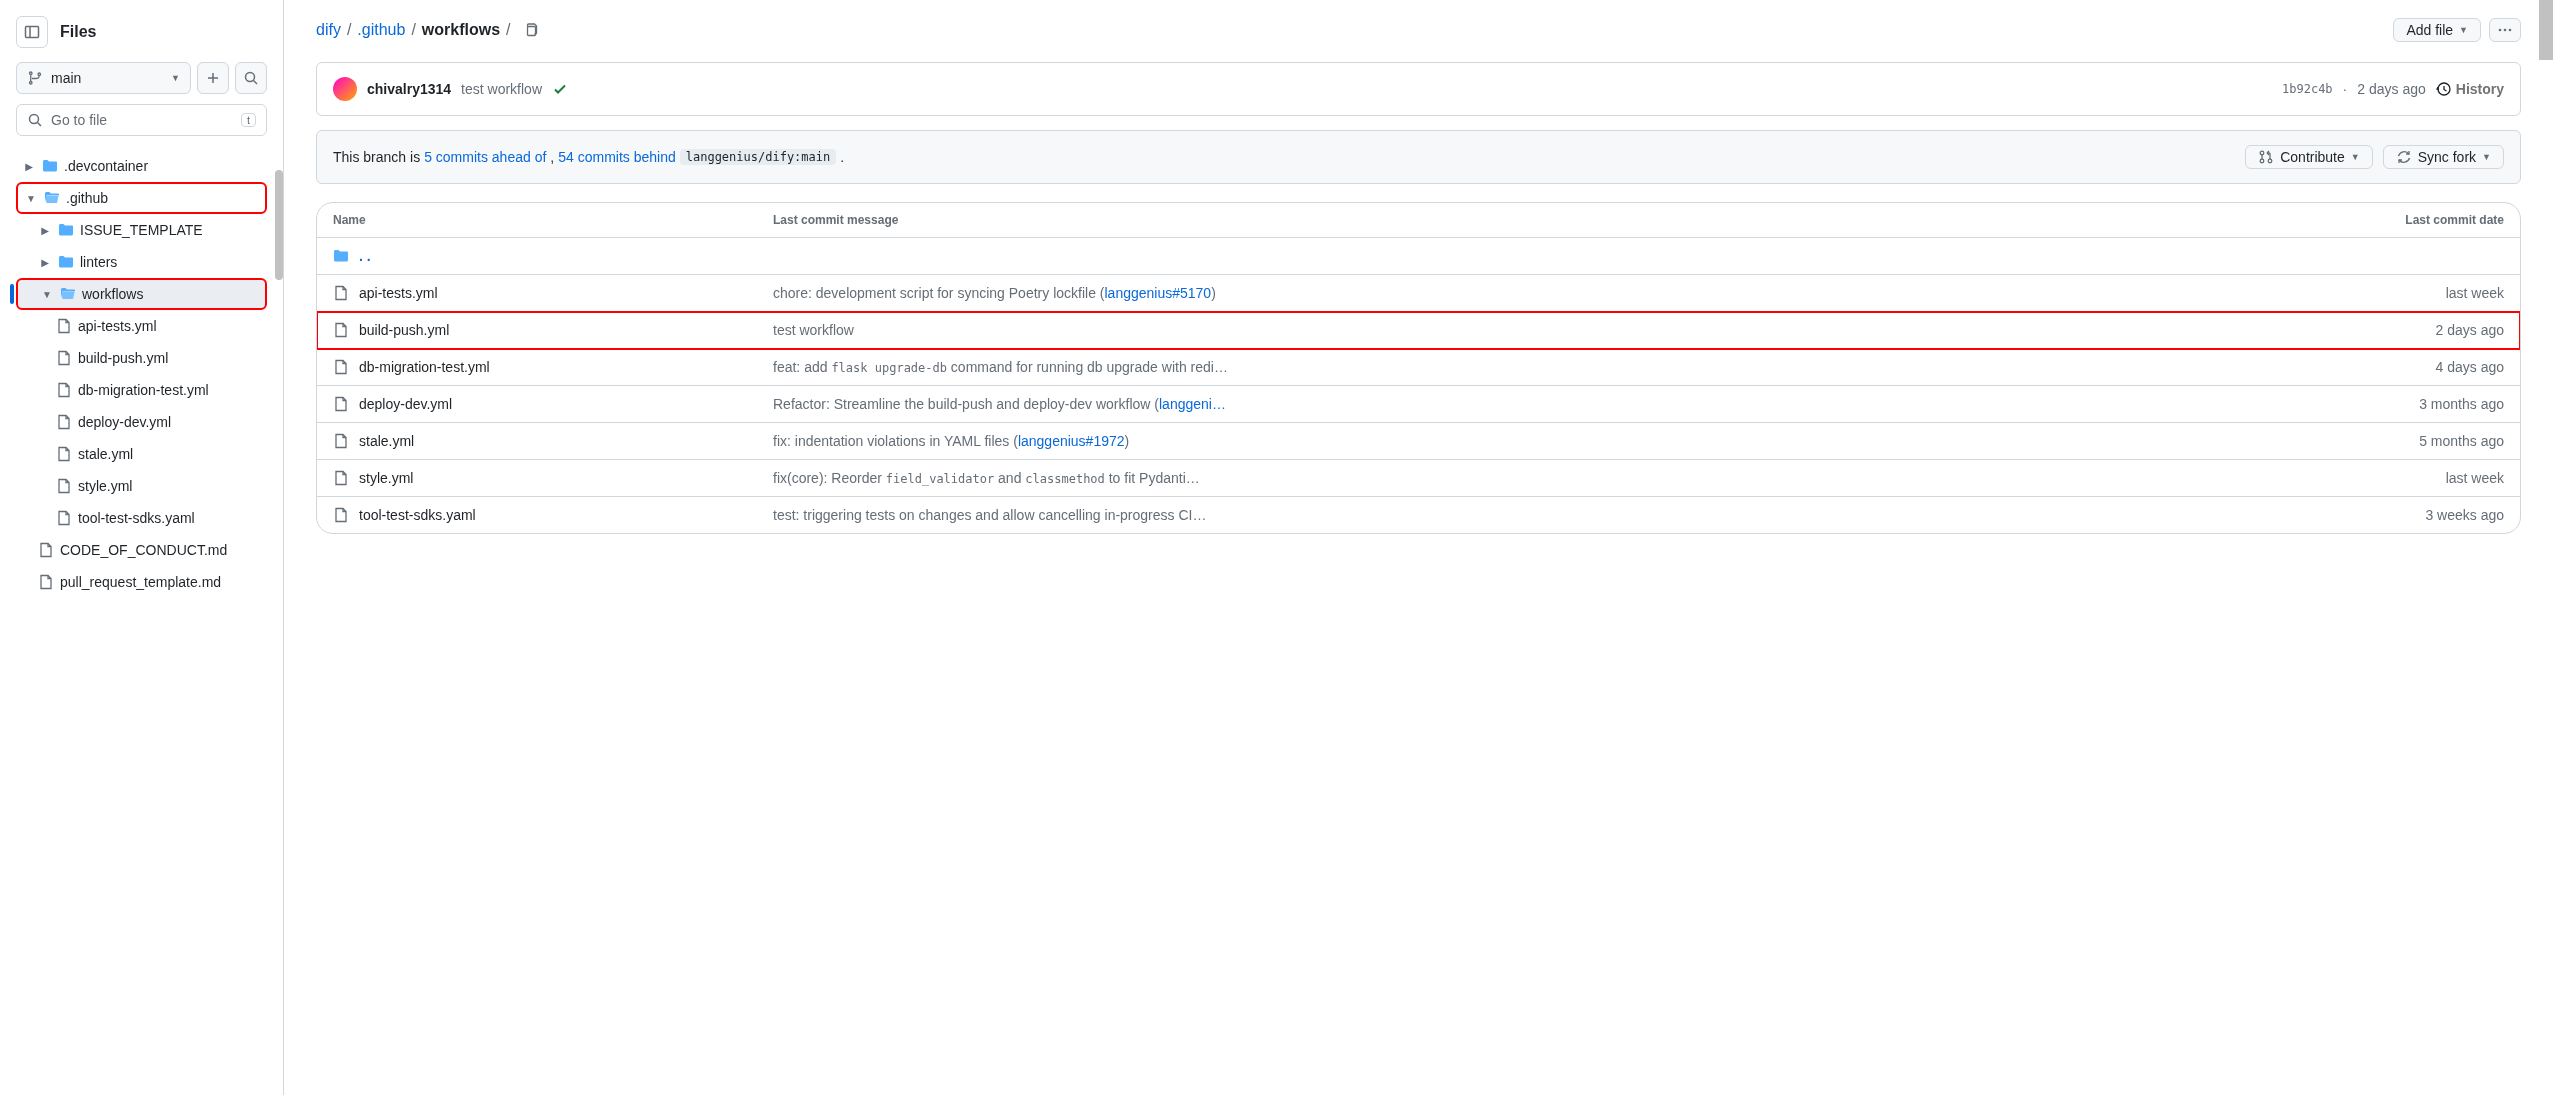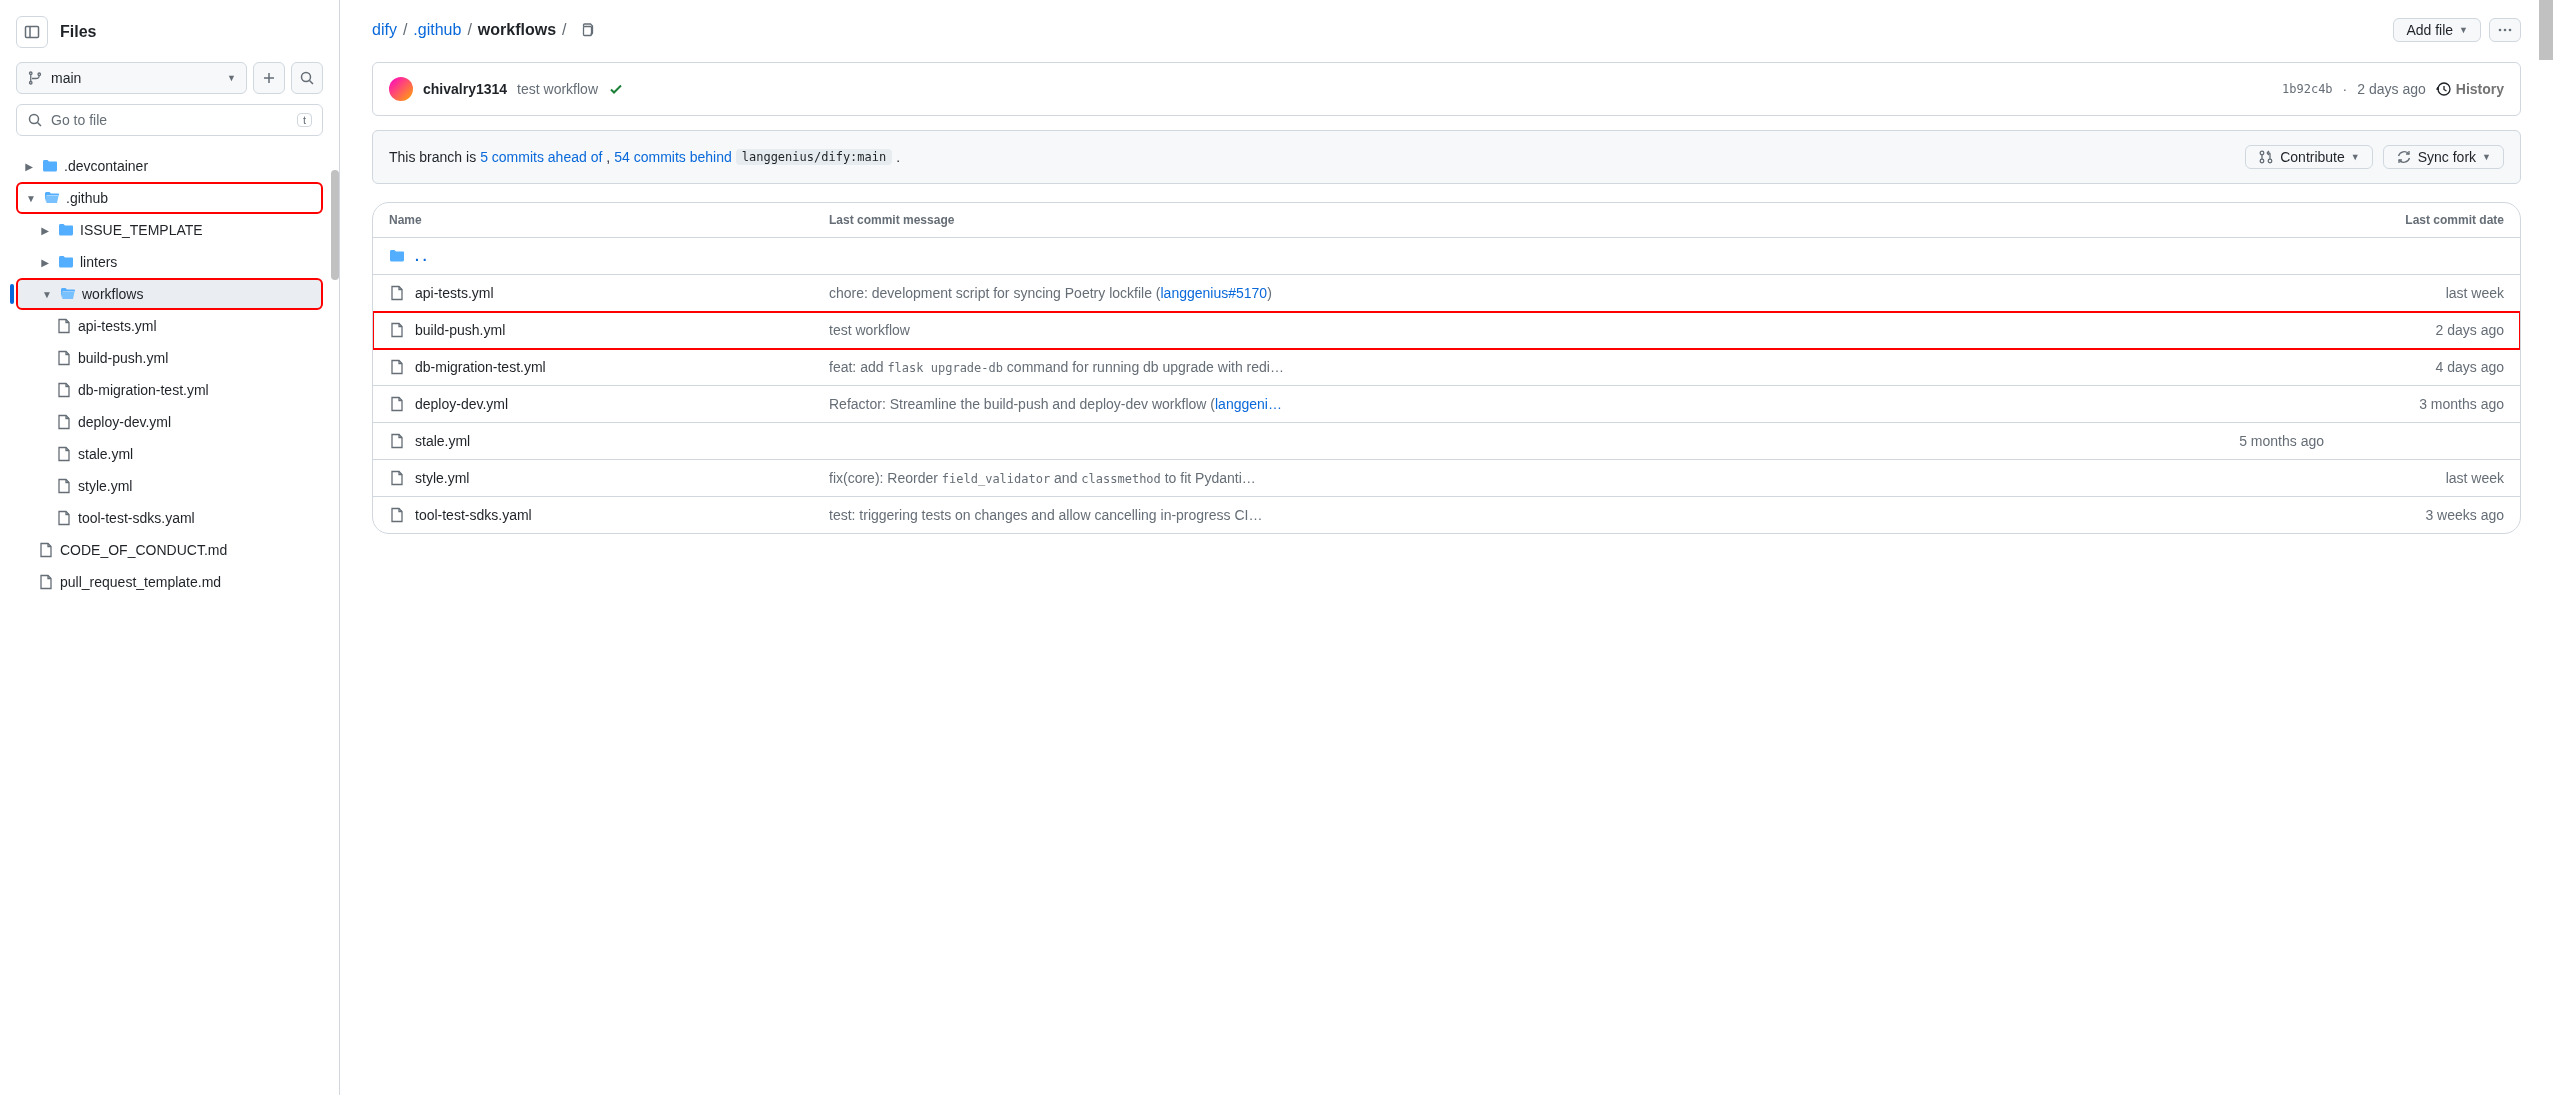--- a/index.html
+++ b/index.html
@@ -1,19 +1,19 @@
 <!DOCTYPE html>
 <html><head>
 <meta charset="utf-8">
 <style>
 * { margin: 0; padding: 0; box-sizing: border-box; font-family: -apple-system, BlinkMacSystemFont, "Segoe UI", Helvetica, Arial, sans-serif; }
 body { background: #fff; color: #1f2328; font-size: 14px; display: flex; height: 100vh; overflow: hidden; }
 
 
-.sidebar { width: 340px; border-right: 1px solid #d0d7de; padding: 16px; overflow-y: auto; position: relative; }
+.sidebar { width: 284px; border-right: 1px solid #d0d7de; padding: 16px; overflow-y: auto; position: relative; }
 .sidebar-scrollbar { position: absolute; right: 0; top: 170px; width: 8px; height: 110px; background: #c1c1c1; border-radius: 4px; }
 .panel-head { display: flex; align-items: center; gap: 12px; margin-bottom: 14px; }
 .panel-icon { width: 32px; height: 32px; border: 1px solid #d0d7de; border-radius: 6px; display: flex; align-items: center; justify-content: center; }
 .panel-title { font-size: 16px; font-weight: 600; }
 
 .branch-row { display: flex; gap: 6px; margin-bottom: 10px; }
 .branch-select { flex: 1; height: 32px; border: 1px solid #d0d7de; border-radius: 6px; background: #f6f8fa; display: flex; align-items: center; padding: 0 10px; gap: 8px; cursor: pointer; justify-content: space-between; }
 .branch-left { display: flex; align-items: center; gap: 8px; }
 .sq-btn { width: 32px; height: 32px; border: 1px solid #d0d7de; border-radius: 6px; background: #f6f8fa; display: flex; align-items: center; justify-content: center; cursor: pointer; }
 
@@ -382,20 +382,21 @@
           <div class="ft-date">3 months ago</div>
         </div>
         <div class="ft-row">
           <div class="ft-name">
             <svg class="file-ic" width="16" height="16" viewBox="0 0 16 16" fill="none" stroke="#656d76" stroke-width="1.3">
               <path d="M3 1.5h7l3 3v10H3z"></path>
               <path d="M10 1.5v3h3"></path>
             </svg>
             <span class="ft-name-link">stale.yml</span>
           </div>
+          <div class="ft-msg">fix: indentation violations in YAML files (<span class="lnk">langgenius#1972</span>)</div>
           <div class="ft-date">5 months ago</div>
         </div>
         <div class="ft-row">
           <div class="ft-name">
             <svg class="file-ic" width="16" height="16" viewBox="0 0 16 16" fill="none" stroke="#656d76" stroke-width="1.3">
               <path d="M3 1.5h7l3 3v10H3z"></path>
               <path d="M10 1.5v3h3"></path>
             </svg>
             <span class="ft-name-link">style.yml</span>
           </div>

